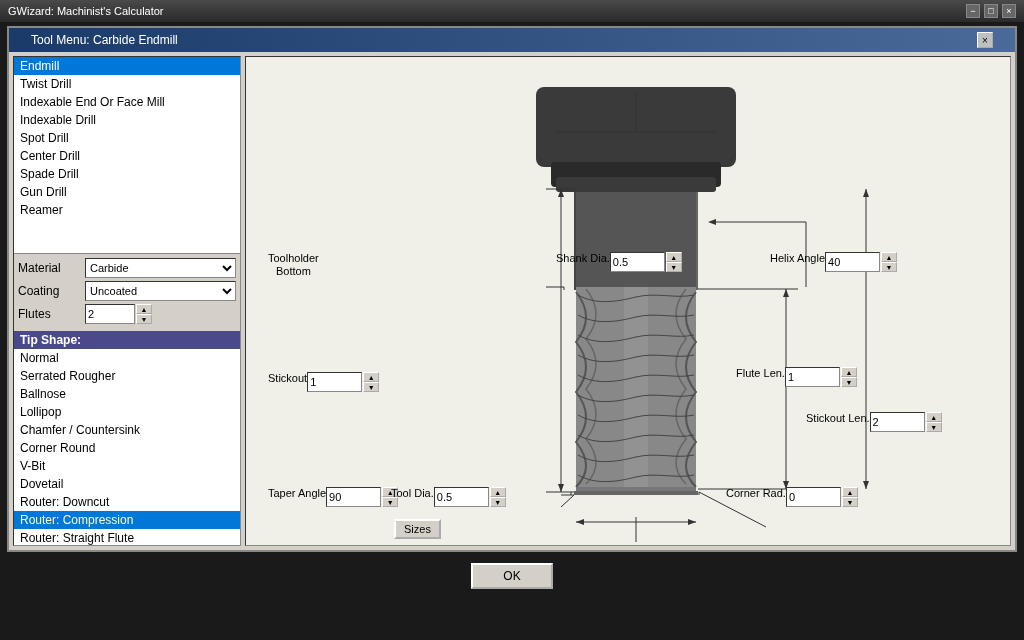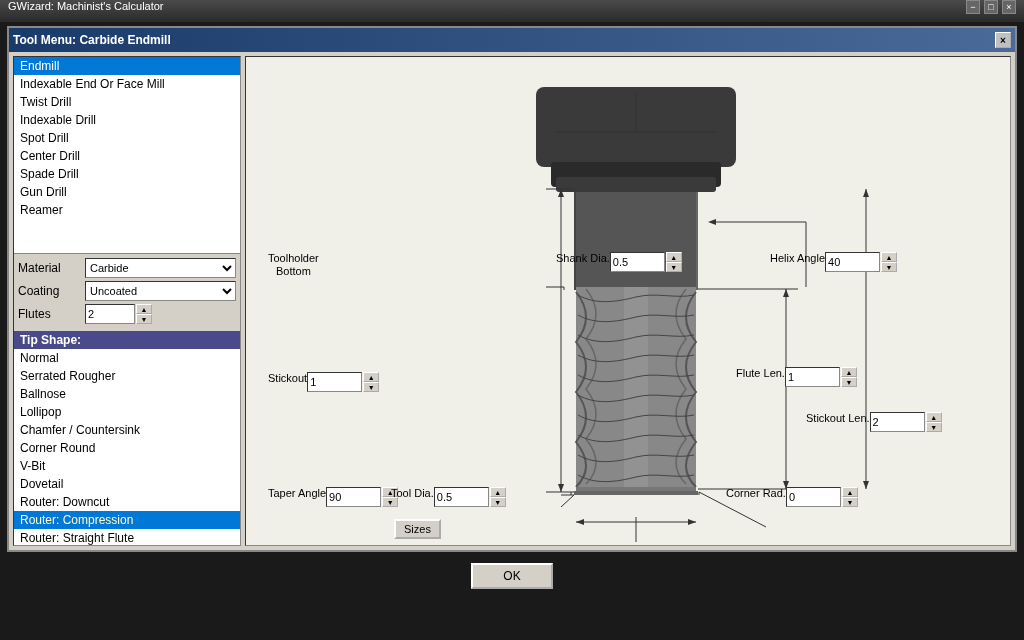--- a/index.html
+++ b/index.html
@@ -10,20 +10,21 @@
       color: #000;
       width: 1024px;
       height: 640px;
       overflow: hidden;
     }
     .title-bar {
       background: linear-gradient(to bottom, #4a4a4a, #2a2a2a);
       color: #fff;
       height: 22px;
       display: flex;
+      align-items: center;
       padding: 0 8px;
       font-size: 11px;
       user-select: none;
     }
     .title-bar-title { flex: 1; }
     .title-bar-controls { display: flex; gap: 4px; }
     .title-bar-btn {
       width: 14px; height: 14px;
       background: #666;
       border: 1px solid #888;
@@ -37,23 +38,23 @@
       border: 2px solid #888;
       margin: 4px auto;
       width: 1010px;
     }
     .window-title-bar {
       background: linear-gradient(to right, #1a3a6a, #4a6a9a);
       color: #fff;
       height: 24px;
       display: flex;
       align-items: center;
-      padding: 0 4px;
-      font-size: 12px;
-      font-weight: bold;
+      padding: 0 22px;
+      font-size: 12px;
+      font-weight: normal;
     }
     .window-close {
       margin-left: auto;
       width: 16px; height: 16px;
       background: #c0c0c0;
       border: 1px outset #fff;
       color: #000;
       font-size: 10px;
       display: flex; align-items: center; justify-content: center;
       cursor: pointer;
@@ -274,22 +275,22 @@
     <span>Tool Menu: Carbide Endmill</span>
     <div class="window-close">×</div>
   </div>
 
   <div class="content-area">
 
     <div class="left-panel">
 
       <div class="tool-list" id="tool-list">
           <div class="tool-list-item selected">Endmill</div>
+          <div class="tool-list-item">Twist Drill</div>
           <div class="tool-list-item">Indexable End Or Face Mill</div>
-          <div class="tool-list-item">Twist Drill</div>
           <div class="tool-list-item">Indexable Drill</div>
           <div class="tool-list-item">Spot Drill</div>
           <div class="tool-list-item">Center Drill</div>
           <div class="tool-list-item">Spade Drill</div>
           <div class="tool-list-item">Gun Drill</div>
           <div class="tool-list-item">Reamer</div>
         </div>
 
       <div class="properties-section">
         <div class="prop-row">

